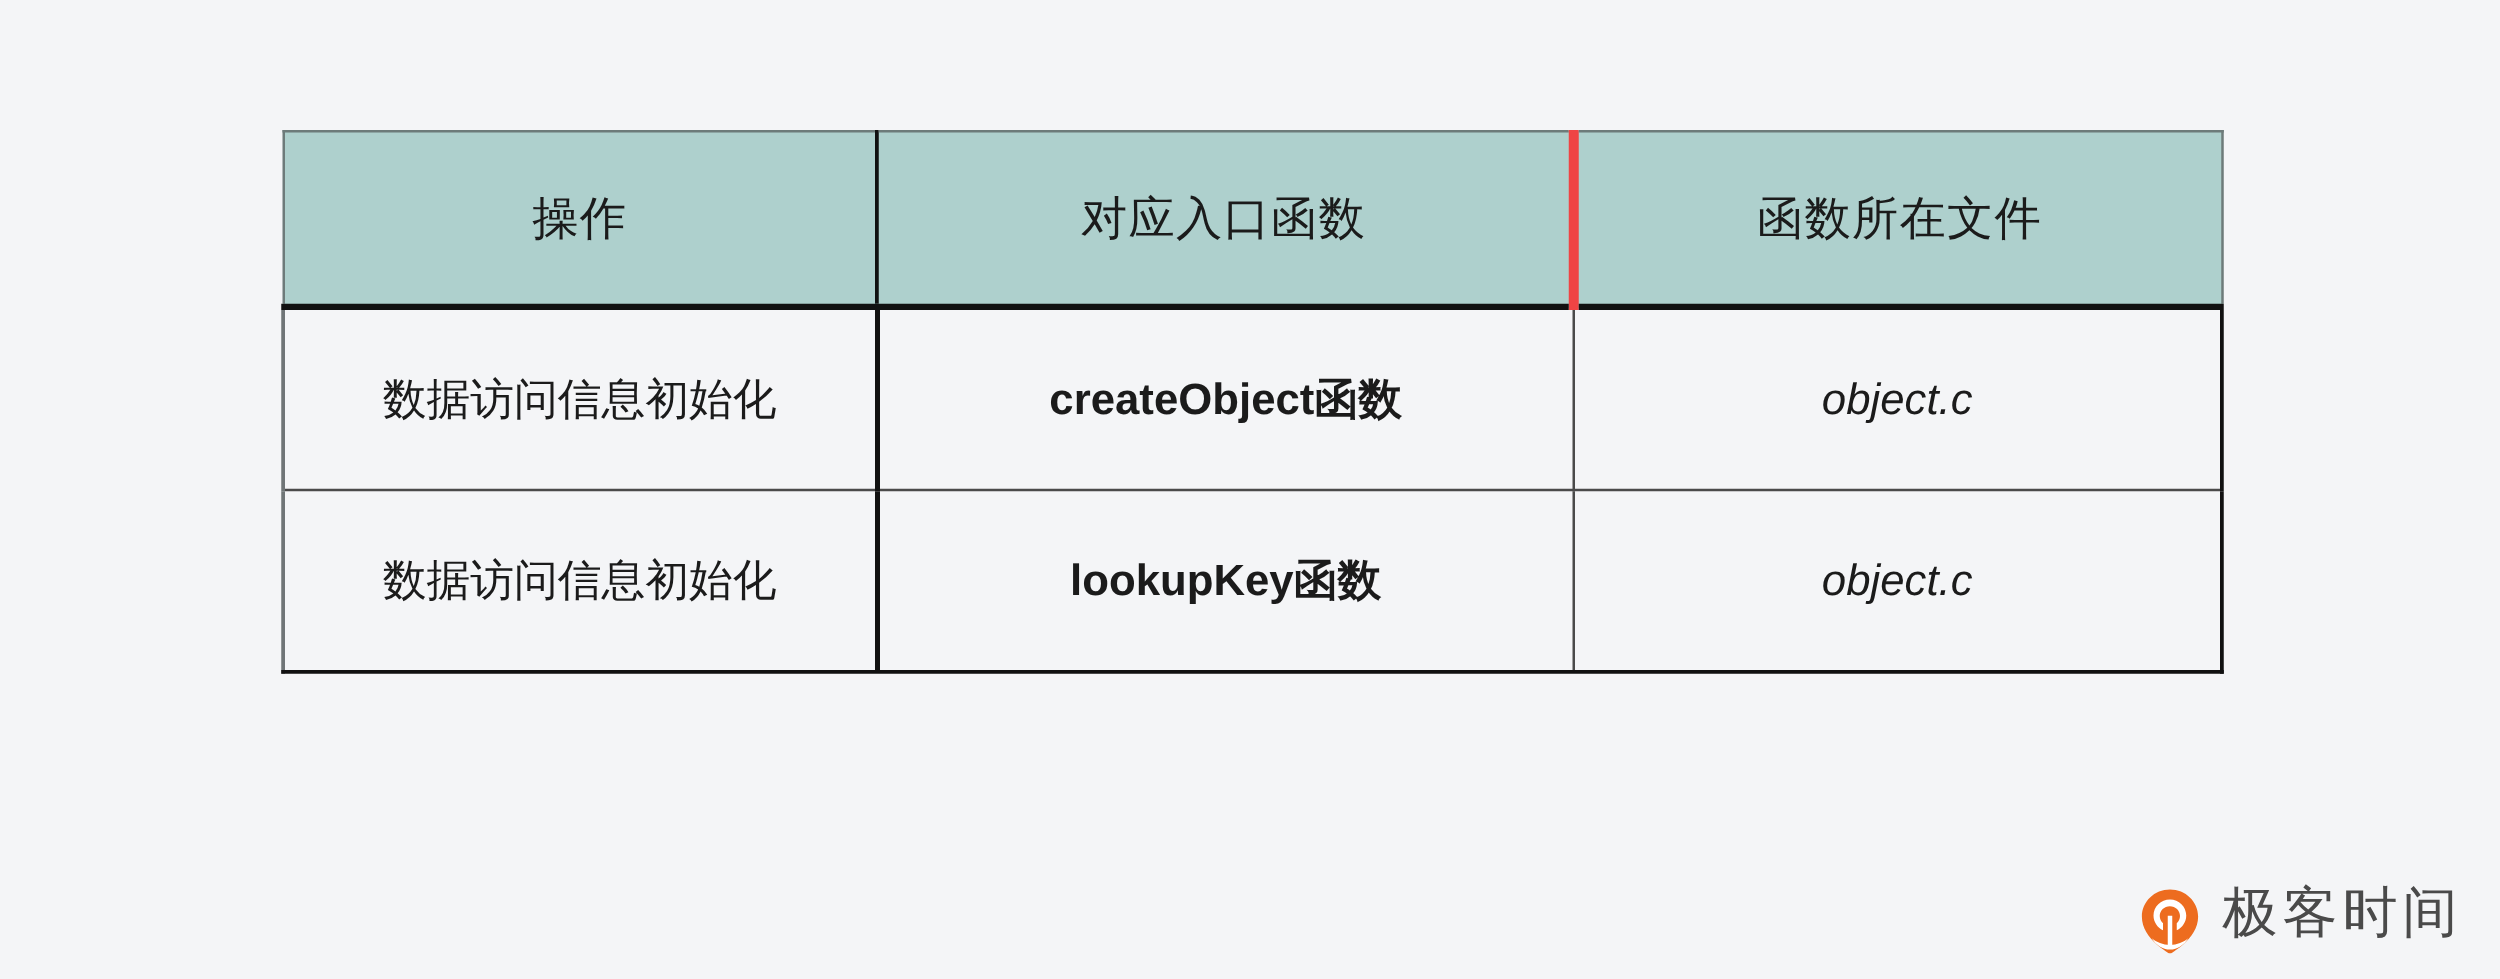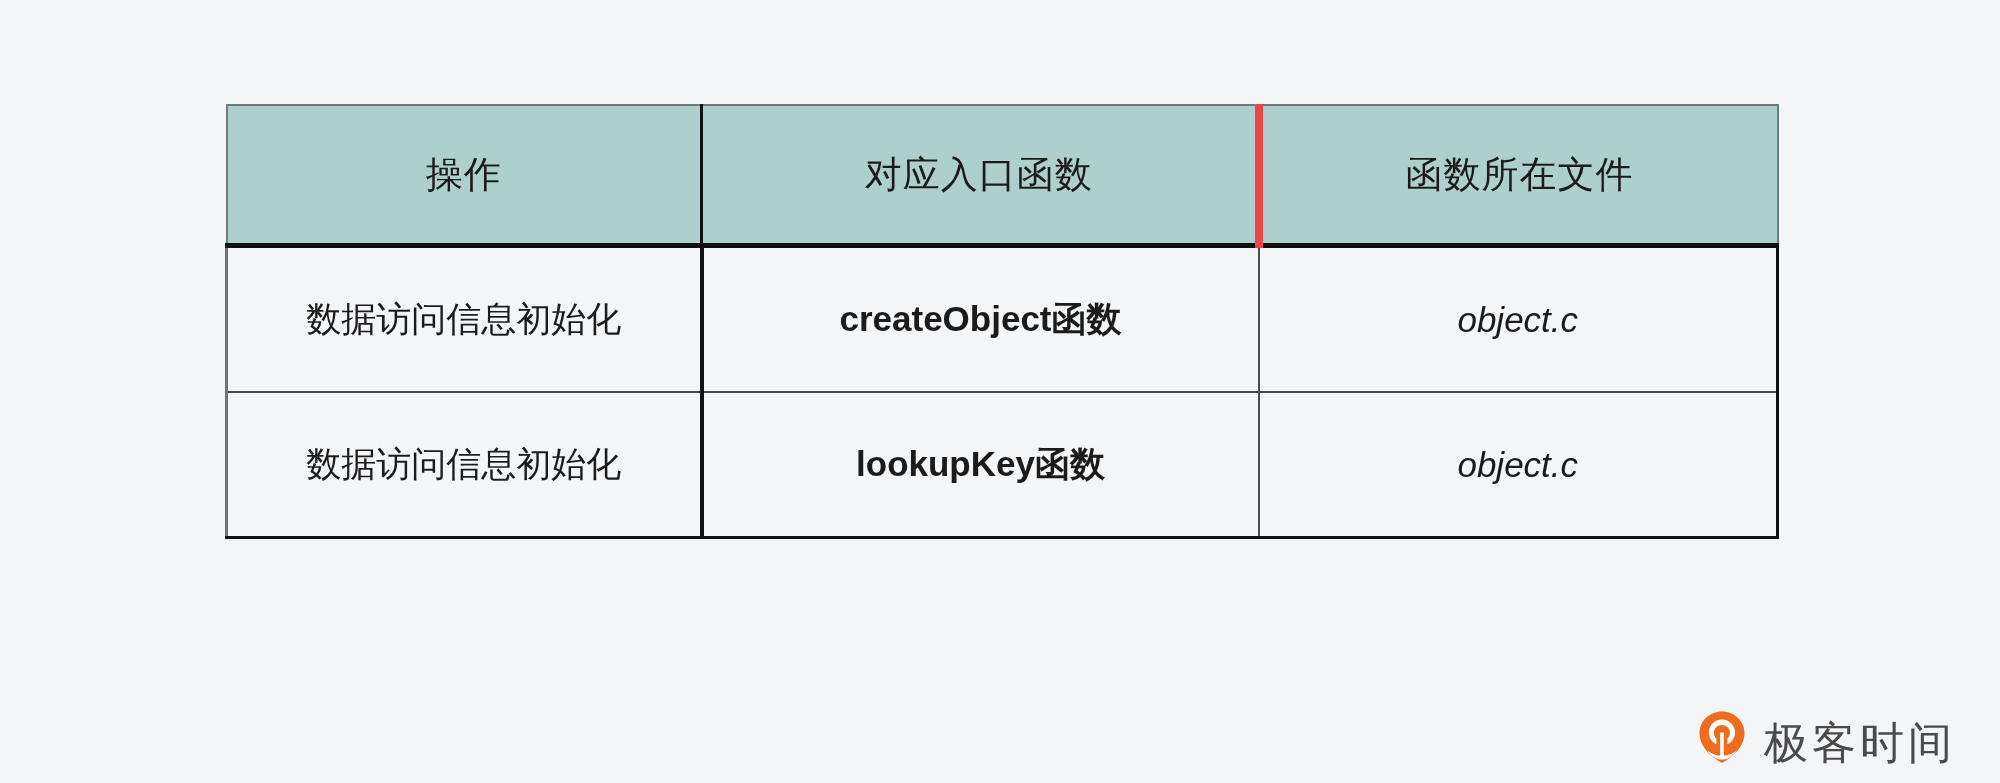--- a/index.html
+++ b/index.html
@@ -94,24 +94,24 @@
     border-right: 3px solid #111111;
     font-style: italic;
   }
   tbody tr:last-child td {
     border-bottom: 3px solid #111111;
   }
 
   
   .watermark {
     position: absolute;
-    right: 44px;
+    right: 30px;
     bottom: 18px;
     display: flex;
-    align-items: flex-end;
+    align-items: flex-start;
     gap: 14px;
     user-select: none;
   }
   .wm-mark {
     width: 56px;
     height: 56px;
     position: relative;
     flex: 0 0 auto;
   }
   .wm-text {

